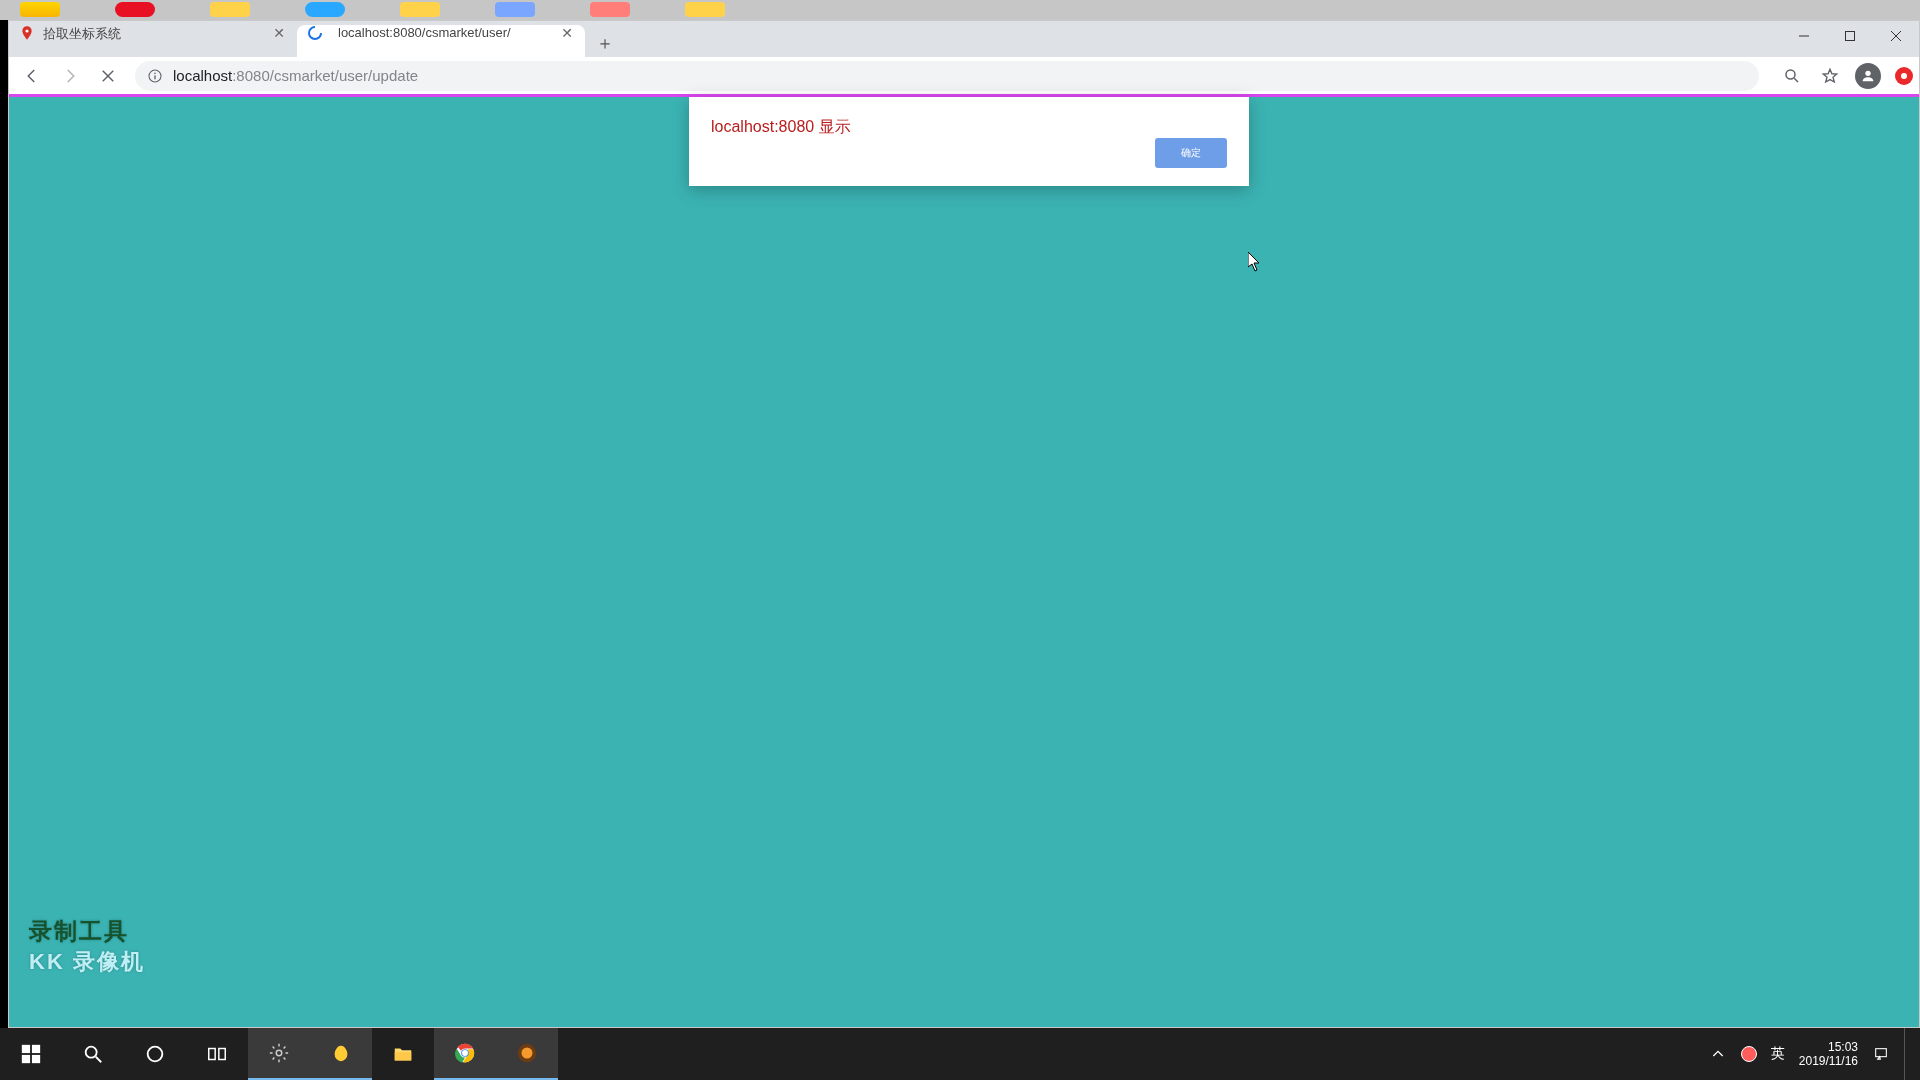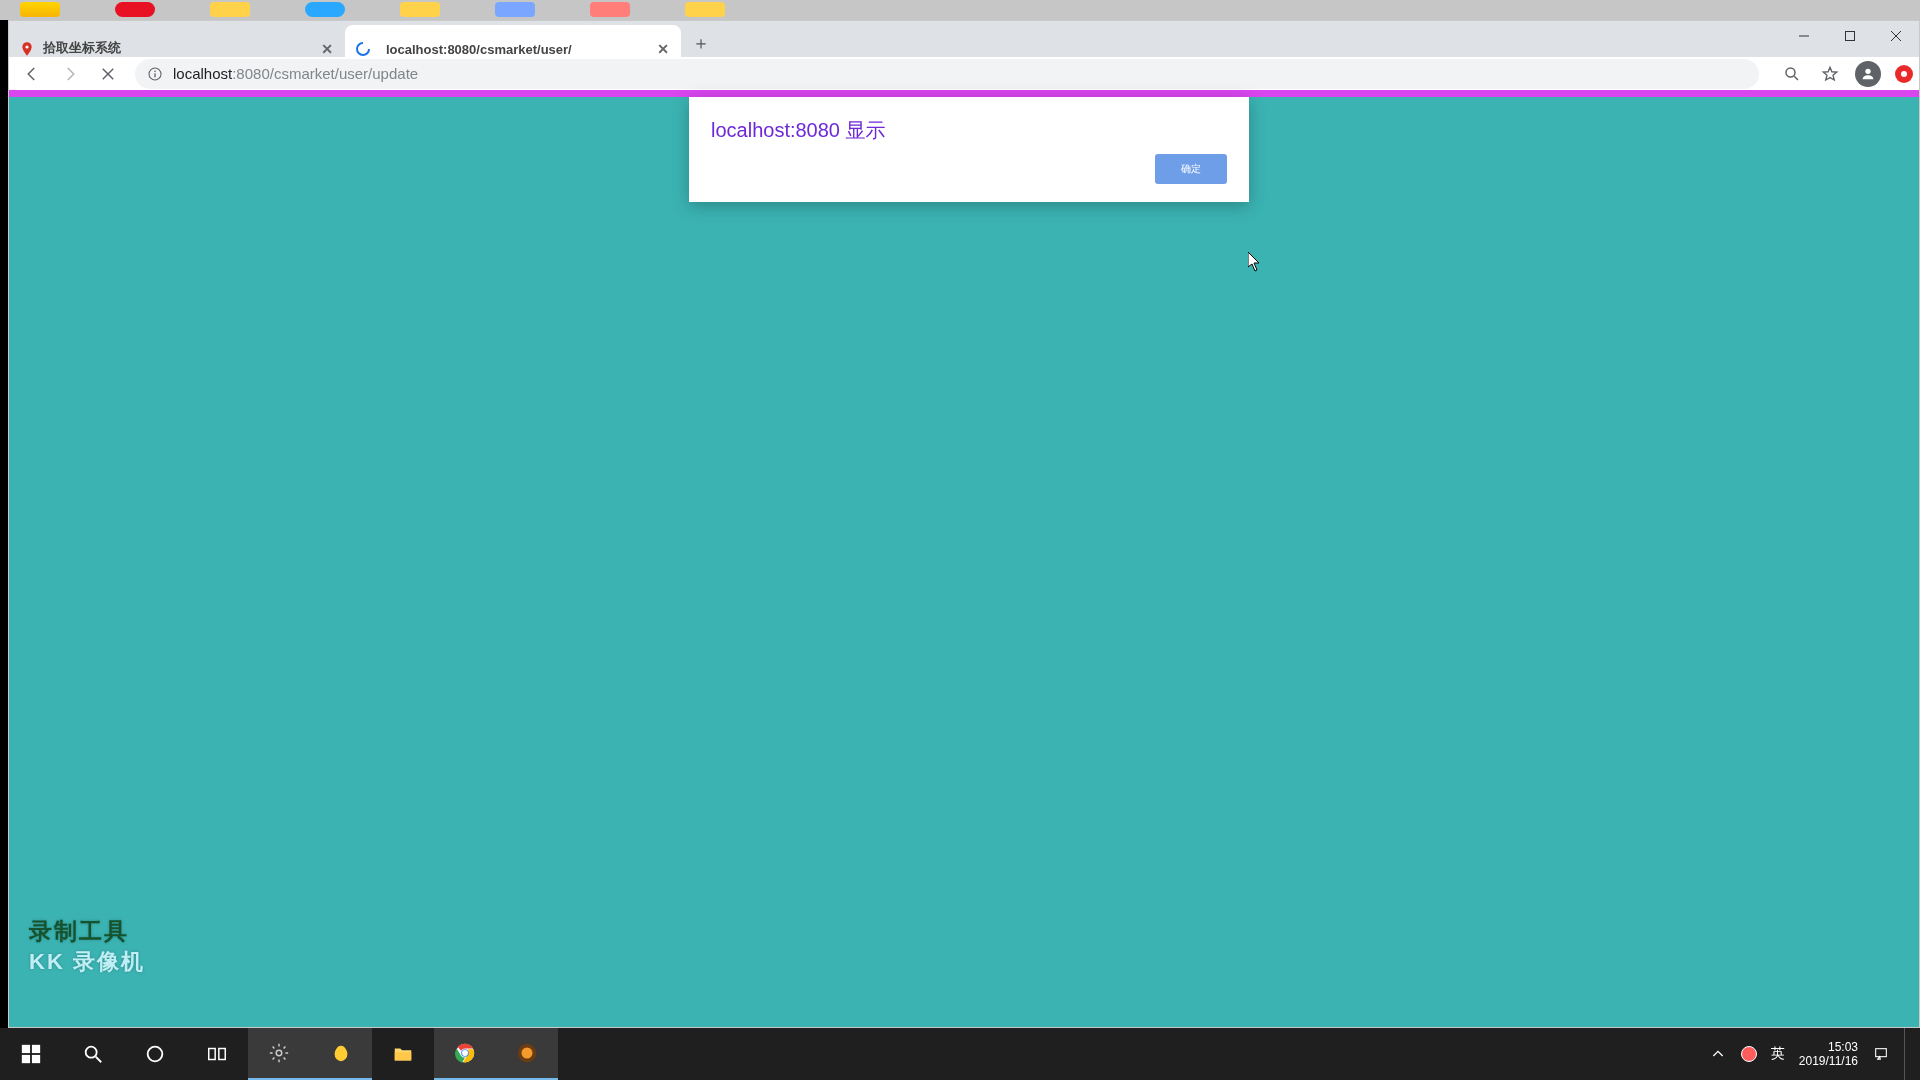--- a/index.html
+++ b/index.html
@@ -4,52 +4,52 @@
 <style>
   * { box-sizing: border-box; margin:0; padding:0; font-family: "Segoe UI", "Microsoft YaHei", Arial, sans-serif; }
   html,body{width:1920px;height:1080px;overflow:hidden;background:#000;}
   
   .desktop-strip{position:absolute;left:0;top:0;width:1920px;height:20px;background:#c6c6c6;}
   .desktop-strip .ticon{position:absolute;top:2px;width:40px;height:15px;border-radius:4px;}
   
   .browser{position:absolute;left:8px;top:20px;width:1912px;height:1008px;background:#fff;border:1px solid #c9c9c9;}
   
   .tabstrip{height:36px;background:#dee1e6;display:flex;align-items:flex-end;position:relative;}
-  .tab{height:32px;width:336px;border-radius:8px 8px 0 0;display:flex;align-items:flex-end;padding:0 10px;gap:8px;font-size:13px;color:#444;position:relative;font-weight:bold;}
+  .tab{height:32px;width:288px;border-radius:8px 8px 0 0;display:flex;align-items:flex-start;padding:0 10px;gap:8px;font-size:13px;color:#444;position:relative;}
   .tab.inactive{background:#dee1e6;}
   .tab.active{background:#fff;gap:15px;}
   .tab .favicon{width:16px;height:16px;border-radius:50%;display:flex;align-items:center;justify-content:center;font-size:11px;}
   .tab .title{flex:1;white-space:nowrap;overflow:hidden;text-overflow:ellipsis;}
   .tab .close{width:16px;height:16px;display:flex;align-items:center;justify-content:center;color:#666;font-size:14px;}
   .newtab{width:28px;height:28px;display:flex;align-items:center;justify-content:center;color:#555;font-size:18px;margin-left:6px;}
   .winctrls{position:absolute;right:0;top:0;display:flex;}
   .winbtn{width:46px;height:30px;display:flex;align-items:center;justify-content:center;color:#333;}
   .winbtn svg{width:12px;height:12px;}
   
-  .toolbar{height:40px;background:#fff;border-bottom:7px solid #d946ef;display:flex;align-items:center;padding:0 6px;gap:4px;}
+  .toolbar{height:40px;background:#fff;border-bottom:3px solid #d946ef;display:flex;align-items:center;padding:0 6px;gap:4px;}
   .navbtn{width:34px;height:34px;display:flex;align-items:center;justify-content:center;color:#5f6368;border-radius:50%;}
   .navbtn.disabled{color:#b5b5b5;}
   .navbtn svg{width:18px;height:18px;}
   .omnibox{flex:1;height:30px;background:#f1f3f4;border-radius:15px;display:flex;align-items:center;padding:0 12px;gap:10px;margin:0 6px;}
   .omnibox .info{width:16px;height:16px;display:flex;align-items:center;justify-content:center;color:#5f6368;}
   .url{font-size:15px;color:#202124;}
   .url .host{color:#202124;}
   .url .path{color:#80868b;}
   .ricons{display:flex;align-items:center;gap:4px;margin-left:6px;}
   .ricon{width:34px;height:34px;display:flex;align-items:center;justify-content:center;color:#5f6368;}
   .ricon svg{width:18px;height:18px;}
   .avatar{width:26px;height:26px;border-radius:50%;background:#5f6368;display:flex;align-items:center;justify-content:center;}
   .avatar svg{width:16px;height:16px;fill:#fff;}
   .redball{width:18px;height:18px;background:#ea2a2a;border-radius:50%;margin-left:6px;position:relative;}
   .redball::after{content:"";position:absolute;width:6px;height:6px;border-radius:50%;background:#fff;left:6px;top:6px;}
   
   .viewport{position:absolute;left:0;top:76px;right:0;bottom:0;background:#3bb3b3;}
   
   .jsalert{position:absolute;left:680px;top:0;width:560px;background:#fff;box-shadow:0 4px 16px rgba(0,0,0,.25);padding:20px 22px 18px 22px;}
-  .jsalert .title{font-size:20px;color:#6d28d9;margin-bottom:10px;}
+  .jsalert .title{font-size:16px;color:#b91c1c;}
   .jsalert .msg{font-size:13px;color:#6d6d6d;margin-bottom:22px;}
   .jsalert .btnrow{display:flex;justify-content:flex-end;}
   .jsalert .okbtn{background:#6f9ee8;color:#fff;border:none;padding:8px 26px;font-size:10px;border-radius:3px;cursor:pointer;}
   
   .cursor{position:absolute;width:14px;height:20px;pointer-events:none;}
   .cursor svg{width:14px;height:20px;}
   
   .watermark{position:absolute;left:20px;bottom:50px;font-weight:700;text-shadow:0 0 3px rgba(0,0,0,.25);}
   .watermark .l1{font-size:23px;color:#14532d;letter-spacing:2px;}
   .watermark .l2{font-size:22px;color:#bfeff4;letter-spacing:2px;}

